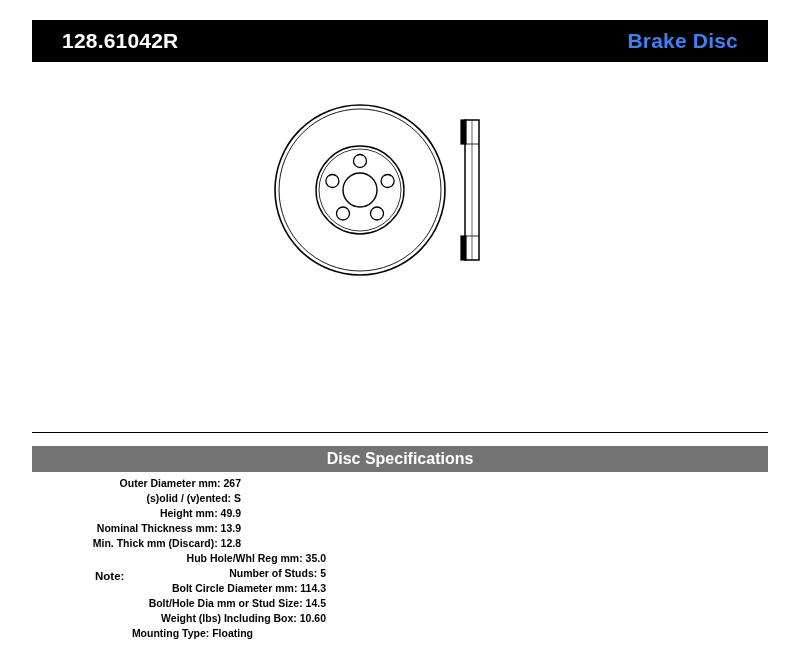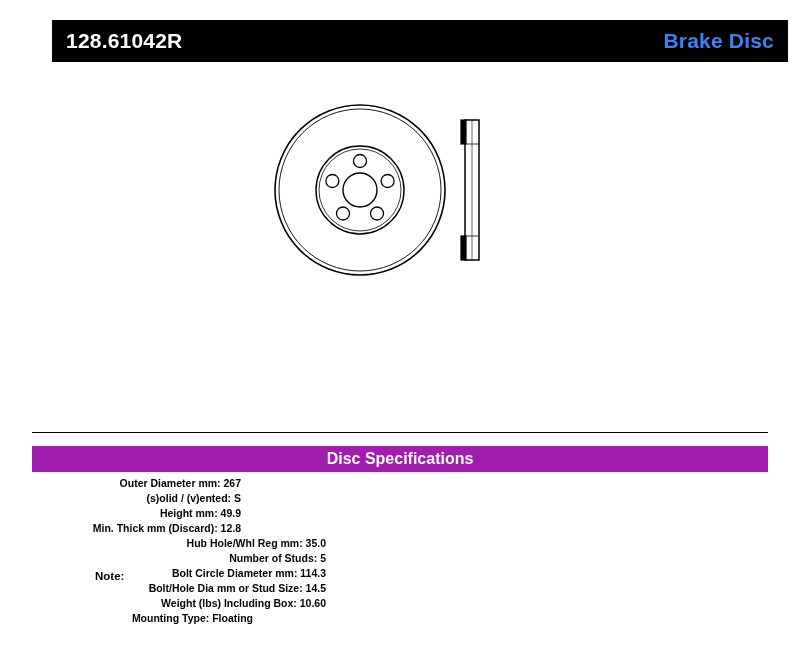--- a/index.html
+++ b/index.html
@@ -27,23 +27,22 @@
   .header-bar {
     position: absolute;
     left: 32px;
     top: 20px;
     width: 736px;
     height: 42px;
     background: #000000;
     display: flex;
     align-items: center;
     justify-content: space-between;
-    padding: 0 14px;
+    padding: 0 30px;
     box-sizing: border-box;
-    margin-left: 20px;
   }
   .header-partno {
     color: #ffffff;
     font-size: 21px;
     font-weight: bold;
     letter-spacing: 0.2px;
   }
   .header-title {
     color: #3b82f6;
     font-size: 21px;
@@ -70,21 +69,21 @@
     background: #000000;
   }
 
   
   .spec-bar {
     position: absolute;
     left: 32px;
     top: 446px;
     width: 736px;
     height: 26px;
-    background: #a21caf;
+    background: #737373;
     display: flex;
     align-items: center;
     justify-content: center;
   }
   .spec-bar-title {
     color: #ffffff;
     font-size: 16px;
     font-weight: bold;
   }
 
@@ -176,20 +175,21 @@
 
   <div class="spec-bar">
     <div class="spec-bar-title">Disc Specifications</div>
   </div>
 
   <div class="spec-cols">
     <div class="col col-left">
       <div class="spec-line">Outer Diameter mm: 267</div>
       <div class="spec-line">(s)olid / (v)ented: S</div>
       <div class="spec-line">Height mm: 49.9</div>
+      <div class="spec-line">Nominal Thickness mm: 13.9</div>
       <div class="spec-line">Min. Thick mm (Discard): 12.8</div>
     </div>
     <div class="col col-mid">
       <div class="spec-line">Hub Hole/Whl Reg mm: 35.0</div>
       <div class="spec-line">Number of Studs: 5</div>
       <div class="spec-line">Bolt Circle Diameter mm: 114.3</div>
       <div class="spec-line">Bolt/Hole Dia mm or Stud Size: 14.5</div>
       <div class="spec-line">Weight (lbs) Including Box: 10.60</div>
     </div>
     <div class="col col-right">

